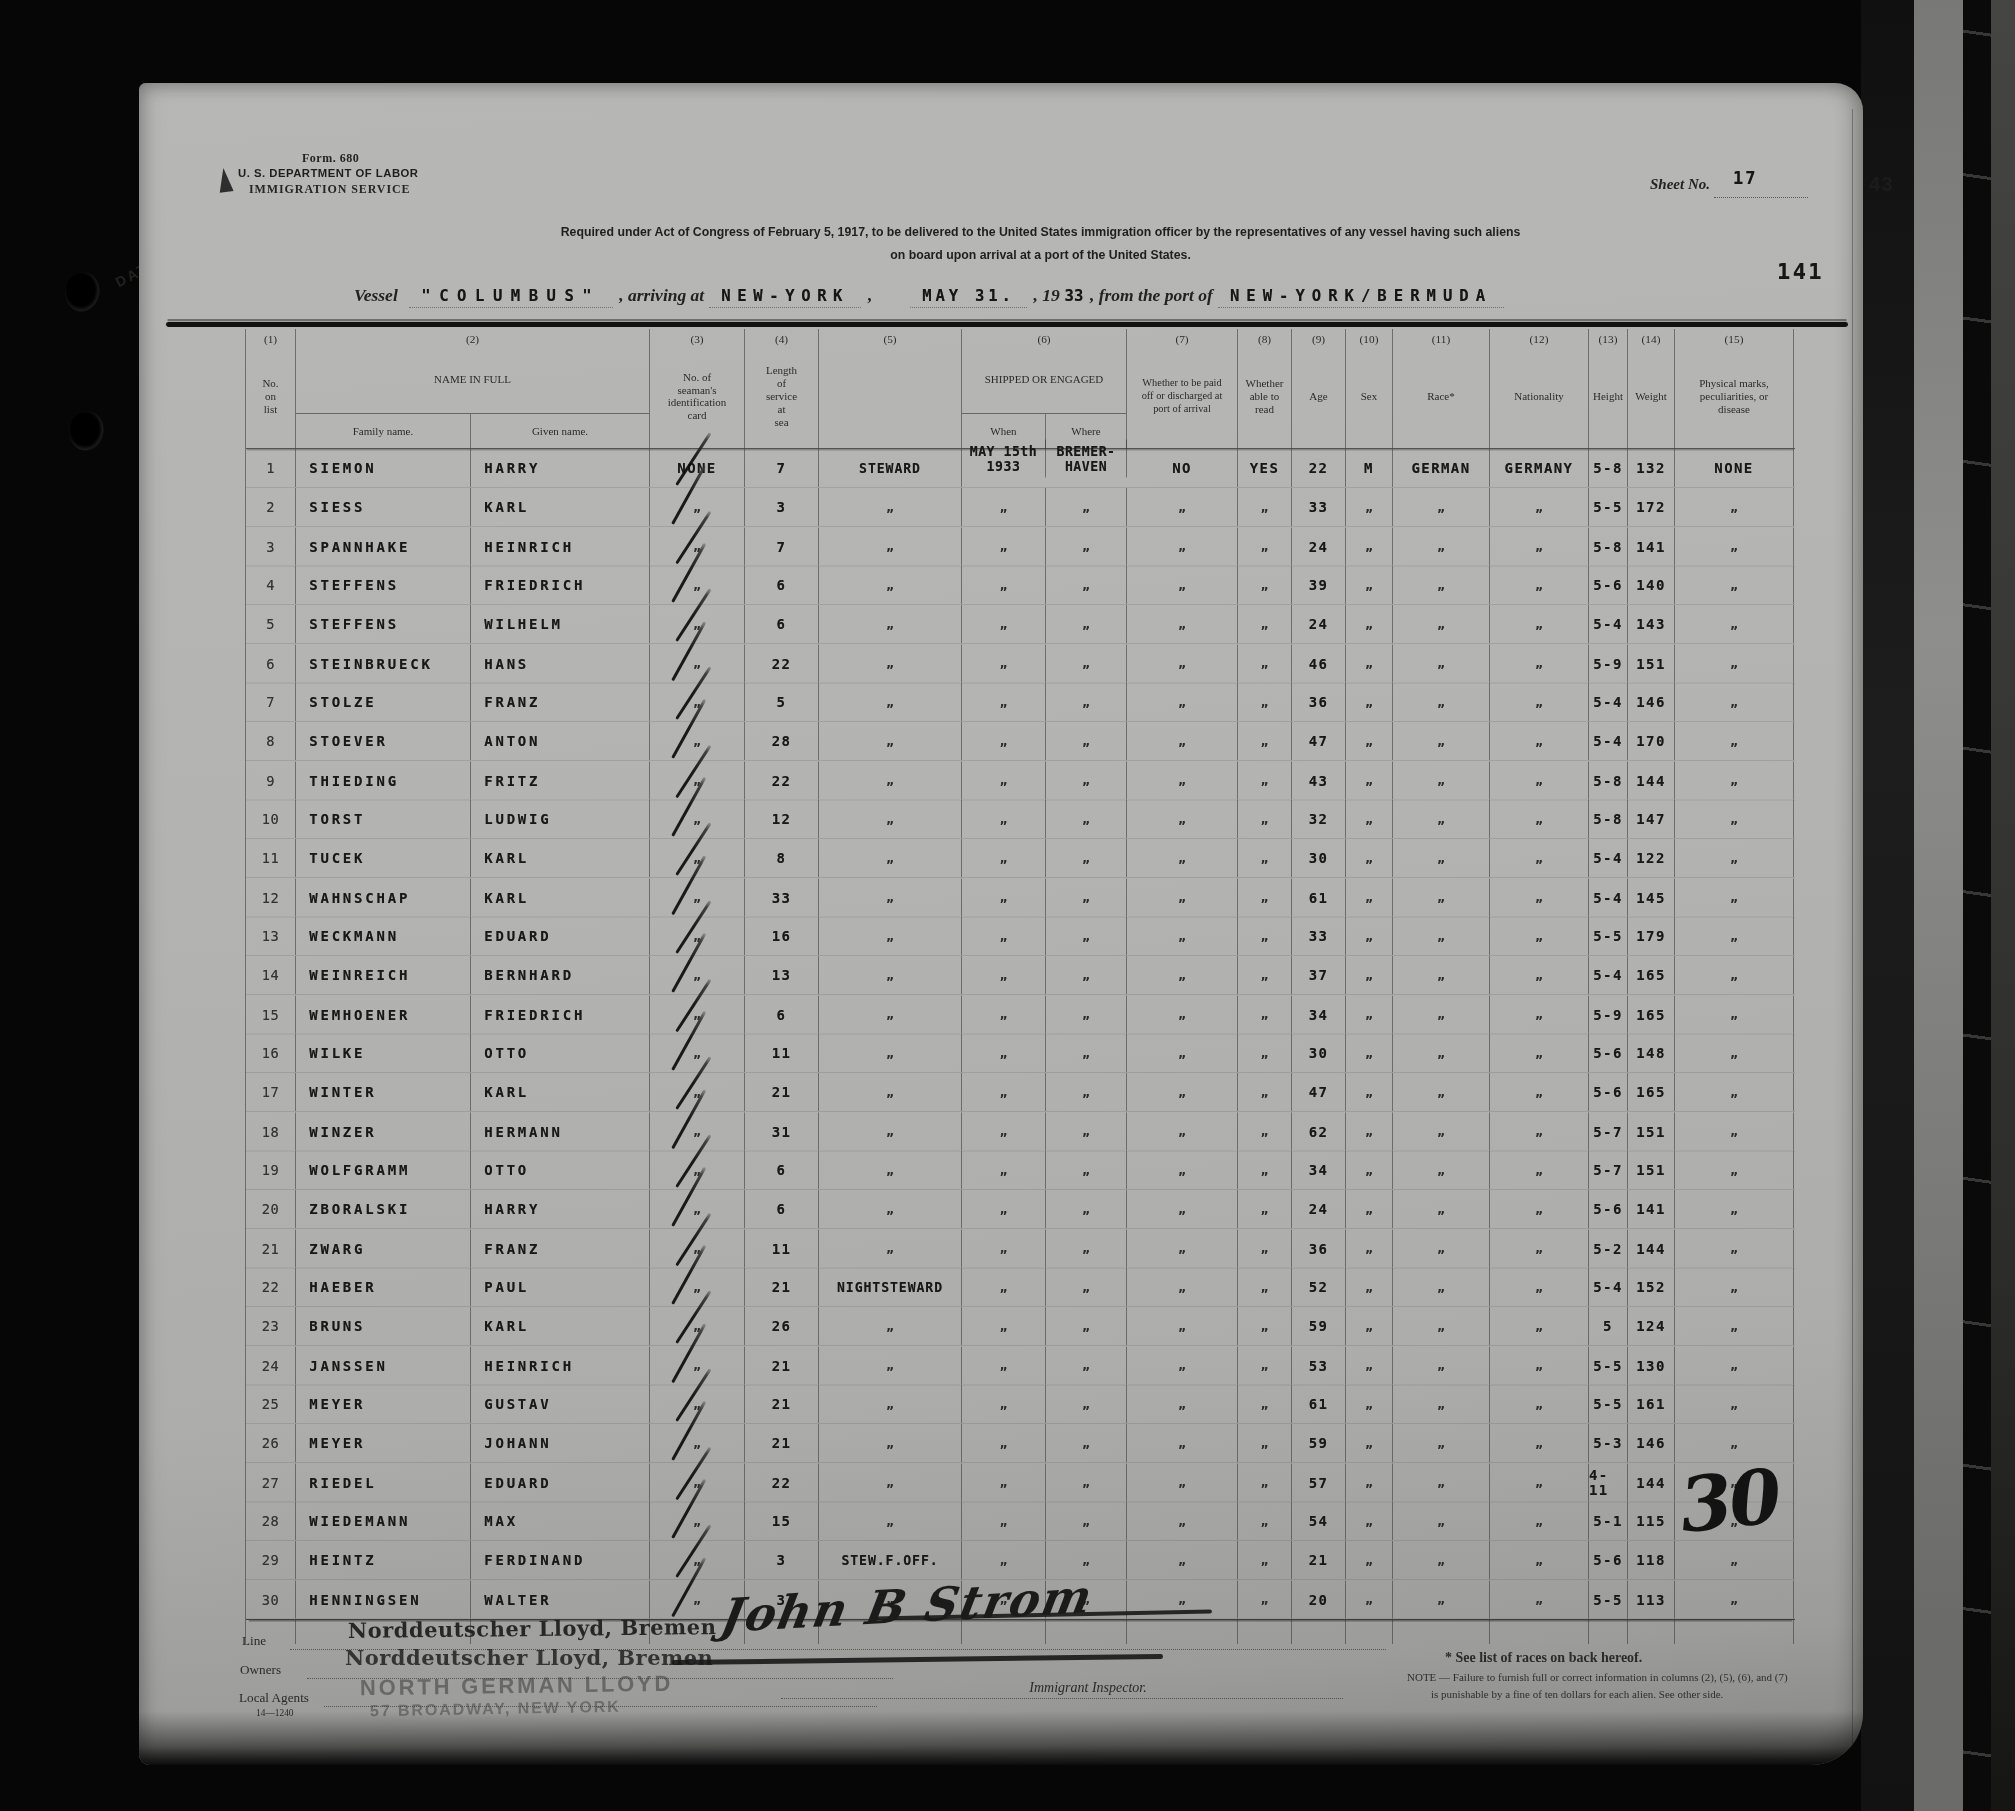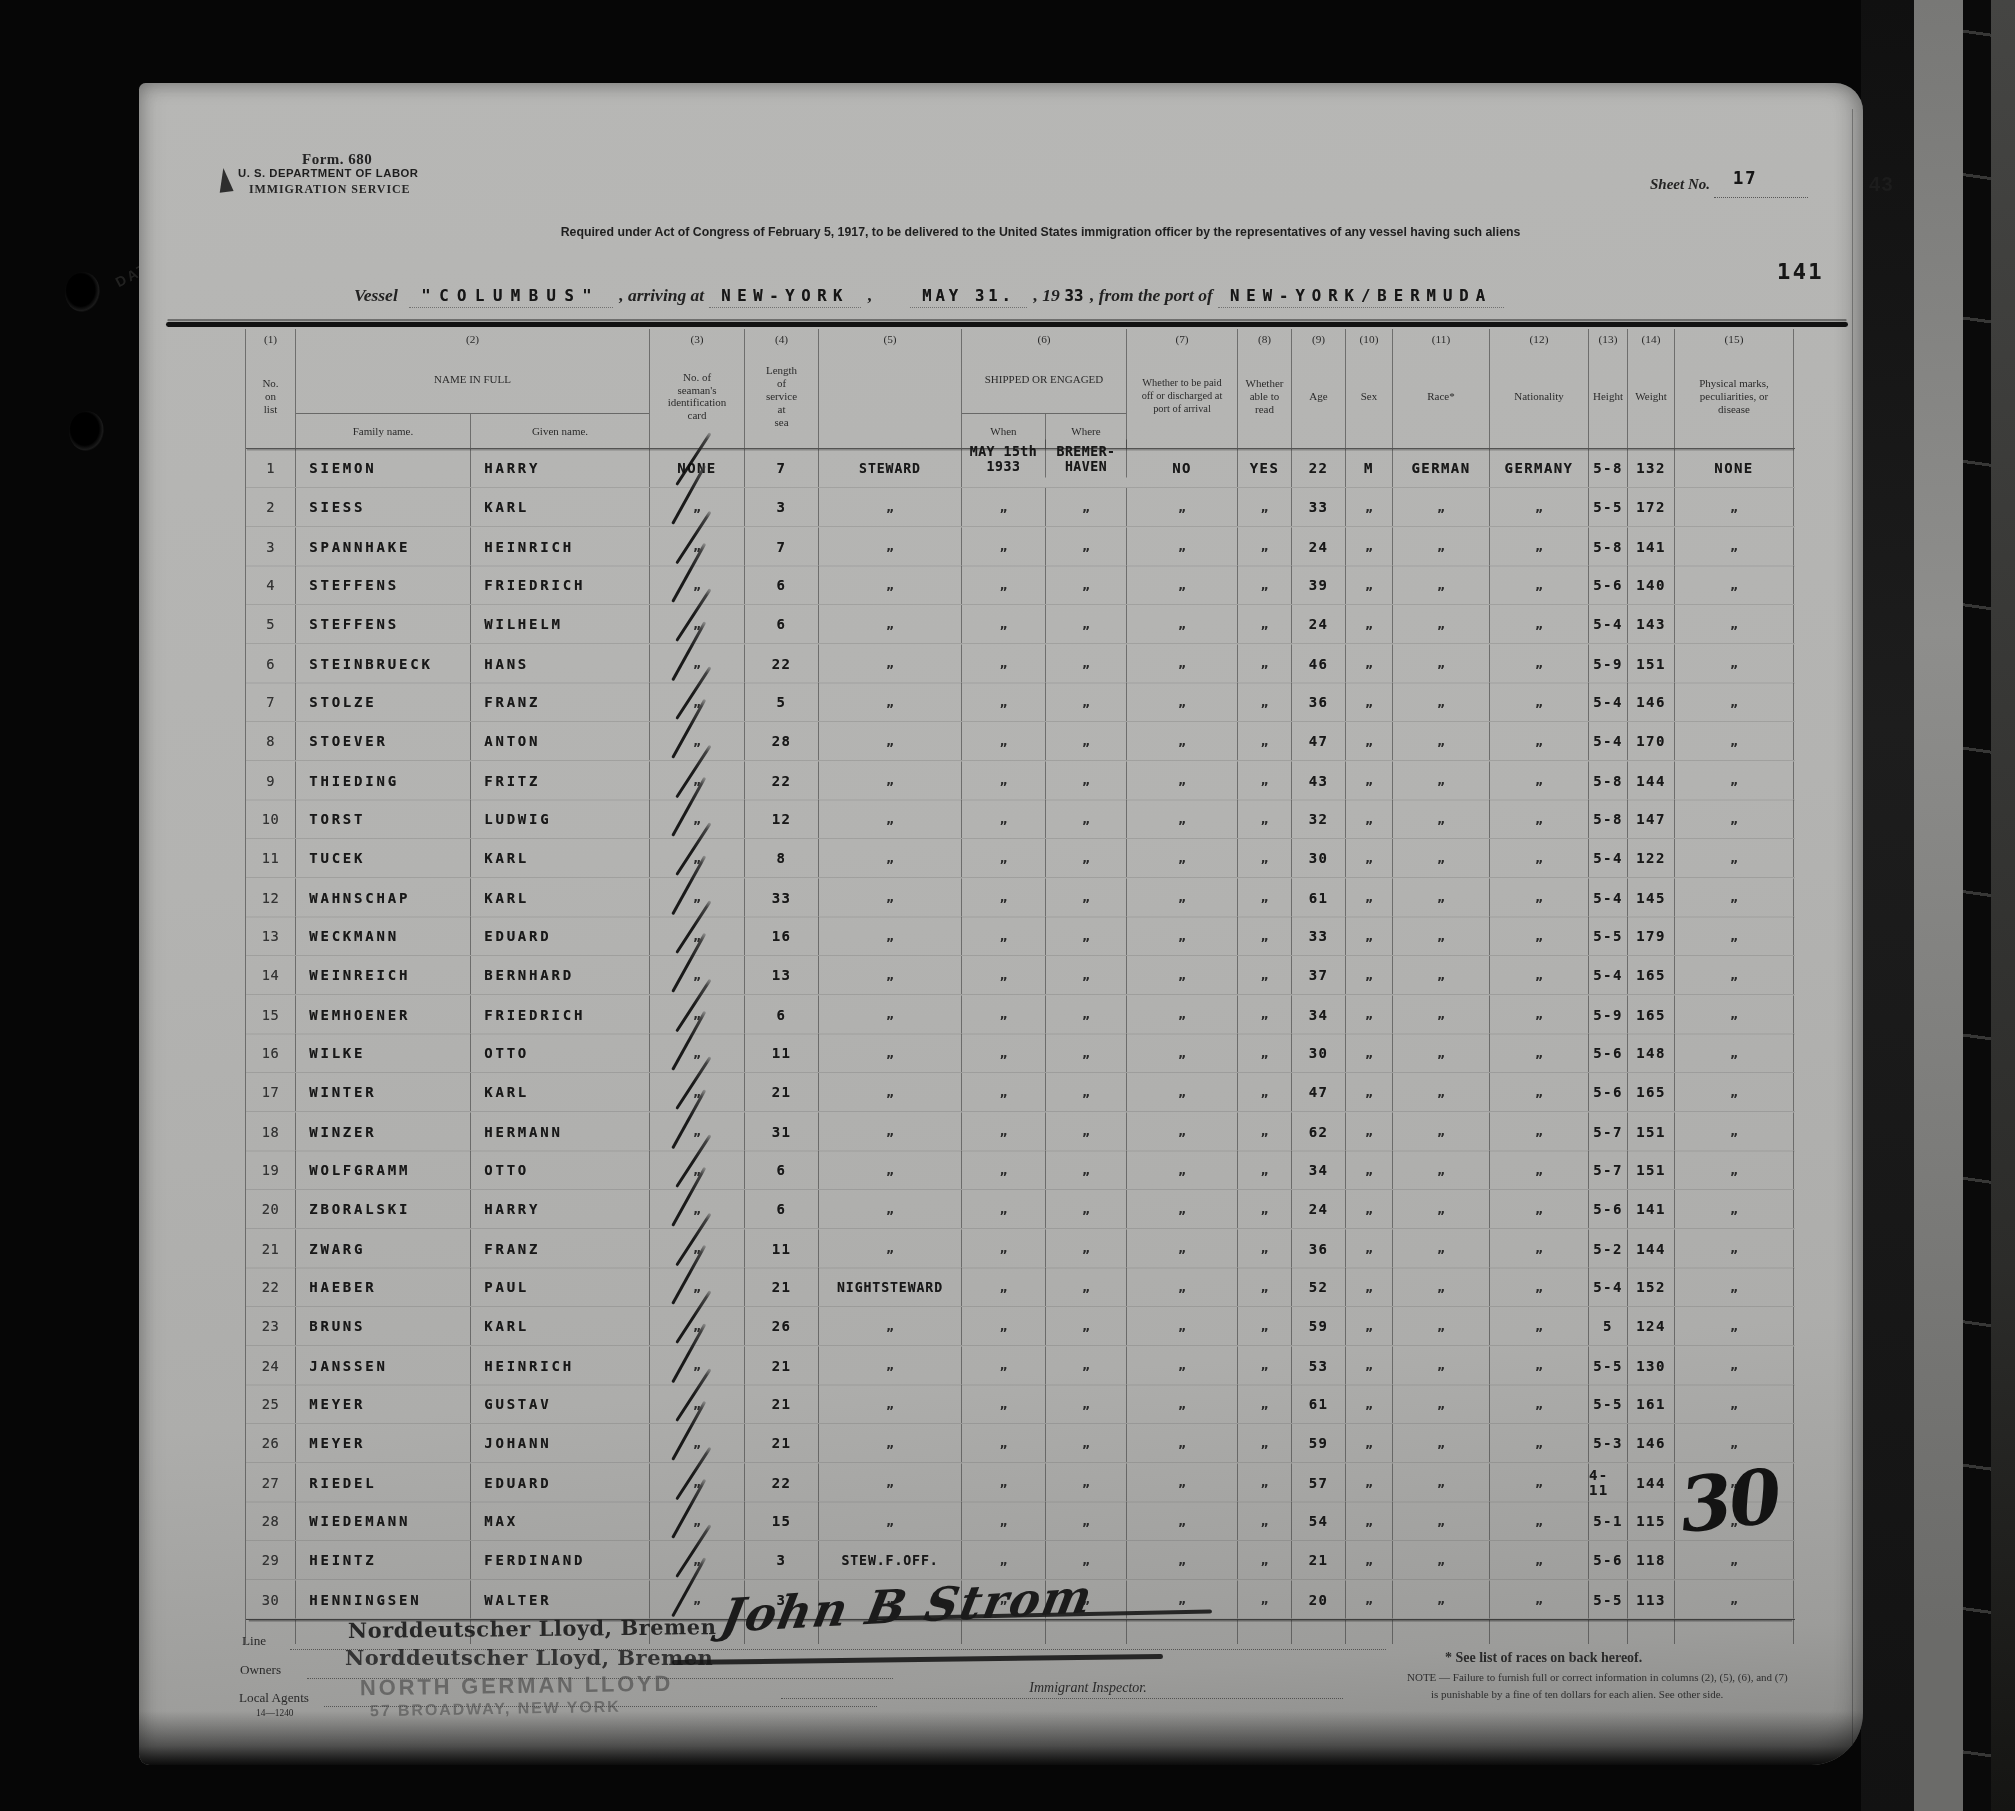--- a/index.html
+++ b/index.html
@@ -33,21 +33,21 @@
         background:linear-gradient(to bottom,rgba(0,0,0,0),rgba(15,15,15,.5) 65%,rgba(4,4,4,.92));
         border-radius:0 0 52px 10.4px;}
   .page::before{content:"";position:absolute;right:10.4px;top:26px;bottom:19px;width:0;
         border-right:0.9px solid rgba(30,30,30,.35);}
 
   .abs{position:absolute;}
   .serif-b{font-family:"Liberation Serif",serif;font-weight:bold;}
   .typed{font-family:"DejaVu Sans Mono","Liberation Mono",monospace;font-weight:bold;color:#161616;
          text-shadow:0 0 0.5px rgba(10,10,10,.45);}
 
-  .form-no{left:163px;top:68px;font-size:15px;letter-spacing:0.5px;font-family:Liberation Serif, serif;}
+  .form-no{left:163px;top:68px;font-size:12px;letter-spacing:0.5px;font-family:Liberation Serif, serif;}
   .dept{left:99px;top:84px;font:bold 11.3px "Liberation Sans",sans-serif;letter-spacing:0.5px;color:#1e1e1e;}
   .svc{left:110px;top:99px;font-size:12px;font-weight:bold;letter-spacing:0.9px;color:#262626;}
   .dept-mark{left:79px;top:85px;width:0;height:0;border-left:7.6px solid transparent;border-right:7.6px solid transparent;
              border-bottom:24.6px solid #161616;transform:rotate(-8deg);opacity:.85;}
   .title{left:331px;top:102px;width:1228px;text-align:center;
          font:bold 22px "Liberation Sans",sans-serif;letter-spacing:0.7px;color:#1a1a1a;}
   .sheet-label{left:1511px;top:93px;font-size:15px;font-style:italic;font-weight:bold;}
   .sheet-no{left:1594px;top:85px;font-size:17px;letter-spacing:1.9px;}
   .sheet-dots{left:1575px;top:114px;width:94px;border-bottom:1.9px dotted rgba(25,25,25,.6);}
   .sub1{left:231px;top:142px;width:1341px;text-align:center;font:bold 12.3px "Liberation Sans",sans-serif;color:#1f1f1f;}
@@ -154,20 +154,21 @@
     <div class="abs form-no serif-b">Form. 680</div>
     <div class="abs dept">U. S. DEPARTMENT OF LABOR</div>
     <div class="abs svc">IMMIGRATION SERVICE</div>
 
 
     <div class="abs sheet-label">Sheet No.</div>
     <div class="abs sheet-no typed">17</div>
     <div class="abs sheet-dots"></div>
 
     <div class="abs sub1">Required under Act of Congress of February 5, 1917, to be delivered to the United States immigration officer by the representatives of any vessel having such aliens</div>
+    <div class="abs sub2">on board upon arrival at a port of the United States.</div>
 
     <div class="abs stamp141 typed">141</div>
 
     <div class="abs vessel-row">
       <span class="lbl">Vessel</span>
       <span class="typed tv ls18" style="margin-left:11.3px;">"COLUMBUS"</span>
       <span class="lbl sp">, arriving at</span>
       <span class="typed tv ls14">NEW-YORK</span>
       <span class="lbl sp">,</span>
       <span class="typed tv ls8 mgl">MAY 31.</span>

